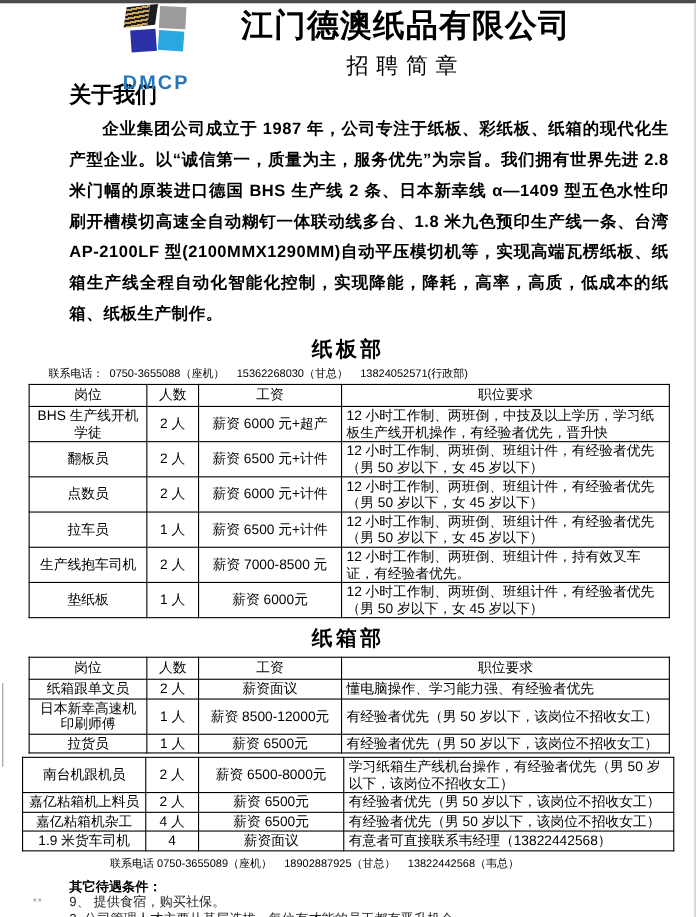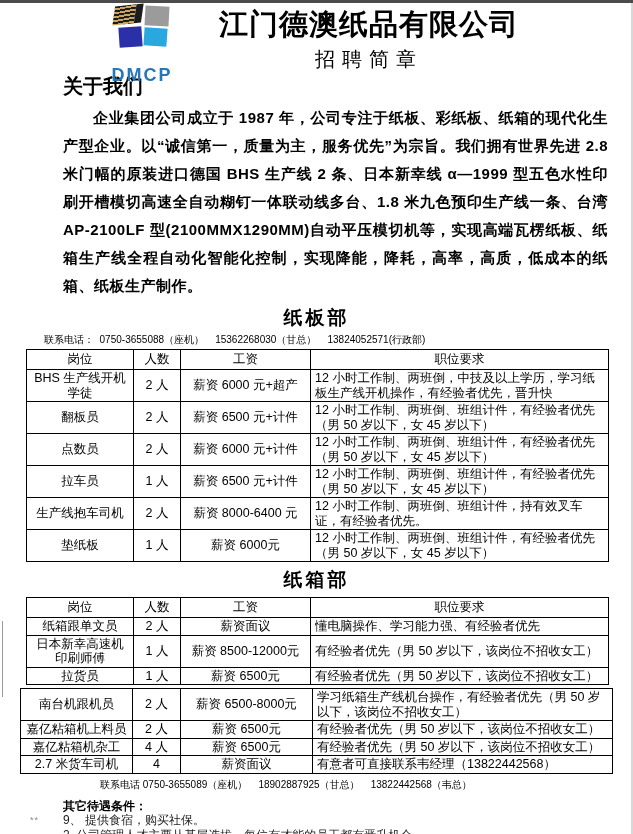--- a/index.html
+++ b/index.html
@@ -70,21 +70,21 @@
       </div>
       <div class="logo-text">DMCP</div>
     </div>
     <div class="titles">
       <div class="company-name">江门德澳纸品有限公司</div>
       <div class="doc-title">招聘简章</div>
     </div>
   </div>
 
   <div class="about-heading">关于我们</div>
-  <p class="about-body">企业集团公司成立于 1987 年，公司专注于纸板、彩纸板、纸箱的现代化生产型企业。以“诚信第一，质量为主，服务优先”为宗旨。我们拥有世界先进 2.8 米门幅的原装进口德国 BHS 生产线 2 条、日本新幸线 α—1999 型五色水性印刷开槽模切高速全自动糊钉一体联动线多台、1.8 米九色预印生产线一条、台湾 AP-2100LF 型(2100MMX1290MM)自动平压模切机等，实现高端瓦楞纸板、纸箱生产线全程自动化智能化控制，实现降能，降耗，高率，高质，低成本的纸箱、纸板生产制作。</p>
+  <p class="about-body">企业集团公司成立于 1987 年，公司专注于纸板、彩纸板、纸箱的现代化生产型企业。以“诚信第一，质量为主，服务优先”为宗旨。我们拥有世界先进 2.8 米门幅的原装进口德国 BHS 生产线 2 条、日本新幸线 α—1409 型五色水性印刷开槽模切高速全自动糊钉一体联动线多台、1.8 米九色预印生产线一条、台湾 AP-2100LF 型(2100MMX1290MM)自动平压模切机等，实现高端瓦楞纸板、纸箱生产线全程自动化智能化控制，实现降能，降耗，高率，高质，低成本的纸箱、纸板生产制作。</p>
 
   <div class="section-heading">纸板部</div>
   <div class="contact-line">联系电话：  0750-3655088（座机）    15362268030（甘总）    13824052571(行政部)</div>
 
   <table class="jobs">
     <colgroup>
         <col style="width:107px">
         <col style="width:47px">
         <col style="width:130px">
         <col style="width:298px">
@@ -118,21 +118,21 @@
       </tr>
       <tr>
         <td>拉车员</td>
         <td>1 人</td>
         <td>薪资 6500 元+计件</td>
         <td class="req">12 小时工作制、两班倒、班组计件，有经验者优先（男 50 岁以下，女 45 岁以下）</td>
       </tr>
       <tr>
         <td>生产线抱车司机</td>
         <td>2 人</td>
-        <td>薪资 8000-6400 元</td>
+        <td>薪资 7000-8500 元</td>
         <td class="req">12 小时工作制、两班倒、班组计件，持有效叉车证，有经验者优先。</td>
       </tr>
       <tr>
         <td>垫纸板</td>
         <td>1 人</td>
         <td>薪资 6000元</td>
         <td class="req">12 小时工作制、两班倒、班组计件，有经验者优先（男 50 岁以下，女 45 岁以下）</td>
       </tr>
     </tbody>
   </table>
@@ -197,21 +197,21 @@
         <td>薪资 6500元</td>
         <td class="req">有经验者优先（男 50 岁以下，该岗位不招收女工）</td>
       </tr>
       <tr>
         <td>嘉亿粘箱机杂工</td>
         <td>4 人</td>
         <td>薪资 6500元</td>
         <td class="req">有经验者优先（男 50 岁以下，该岗位不招收女工）</td>
       </tr>
       <tr>
-        <td>2.7 米货车司机</td>
+        <td>1.9 米货车司机</td>
         <td>4</td>
         <td>薪资面议</td>
         <td class="req">有意者可直接联系韦经理（13822442568）</td>
       </tr>
     </tbody>
   </table>
 
   <div class="contact-line second">联系电话 0750-3655089（座机）    18902887925（甘总）    13822442568（韦总）</div>
 
   <div class="footer">

